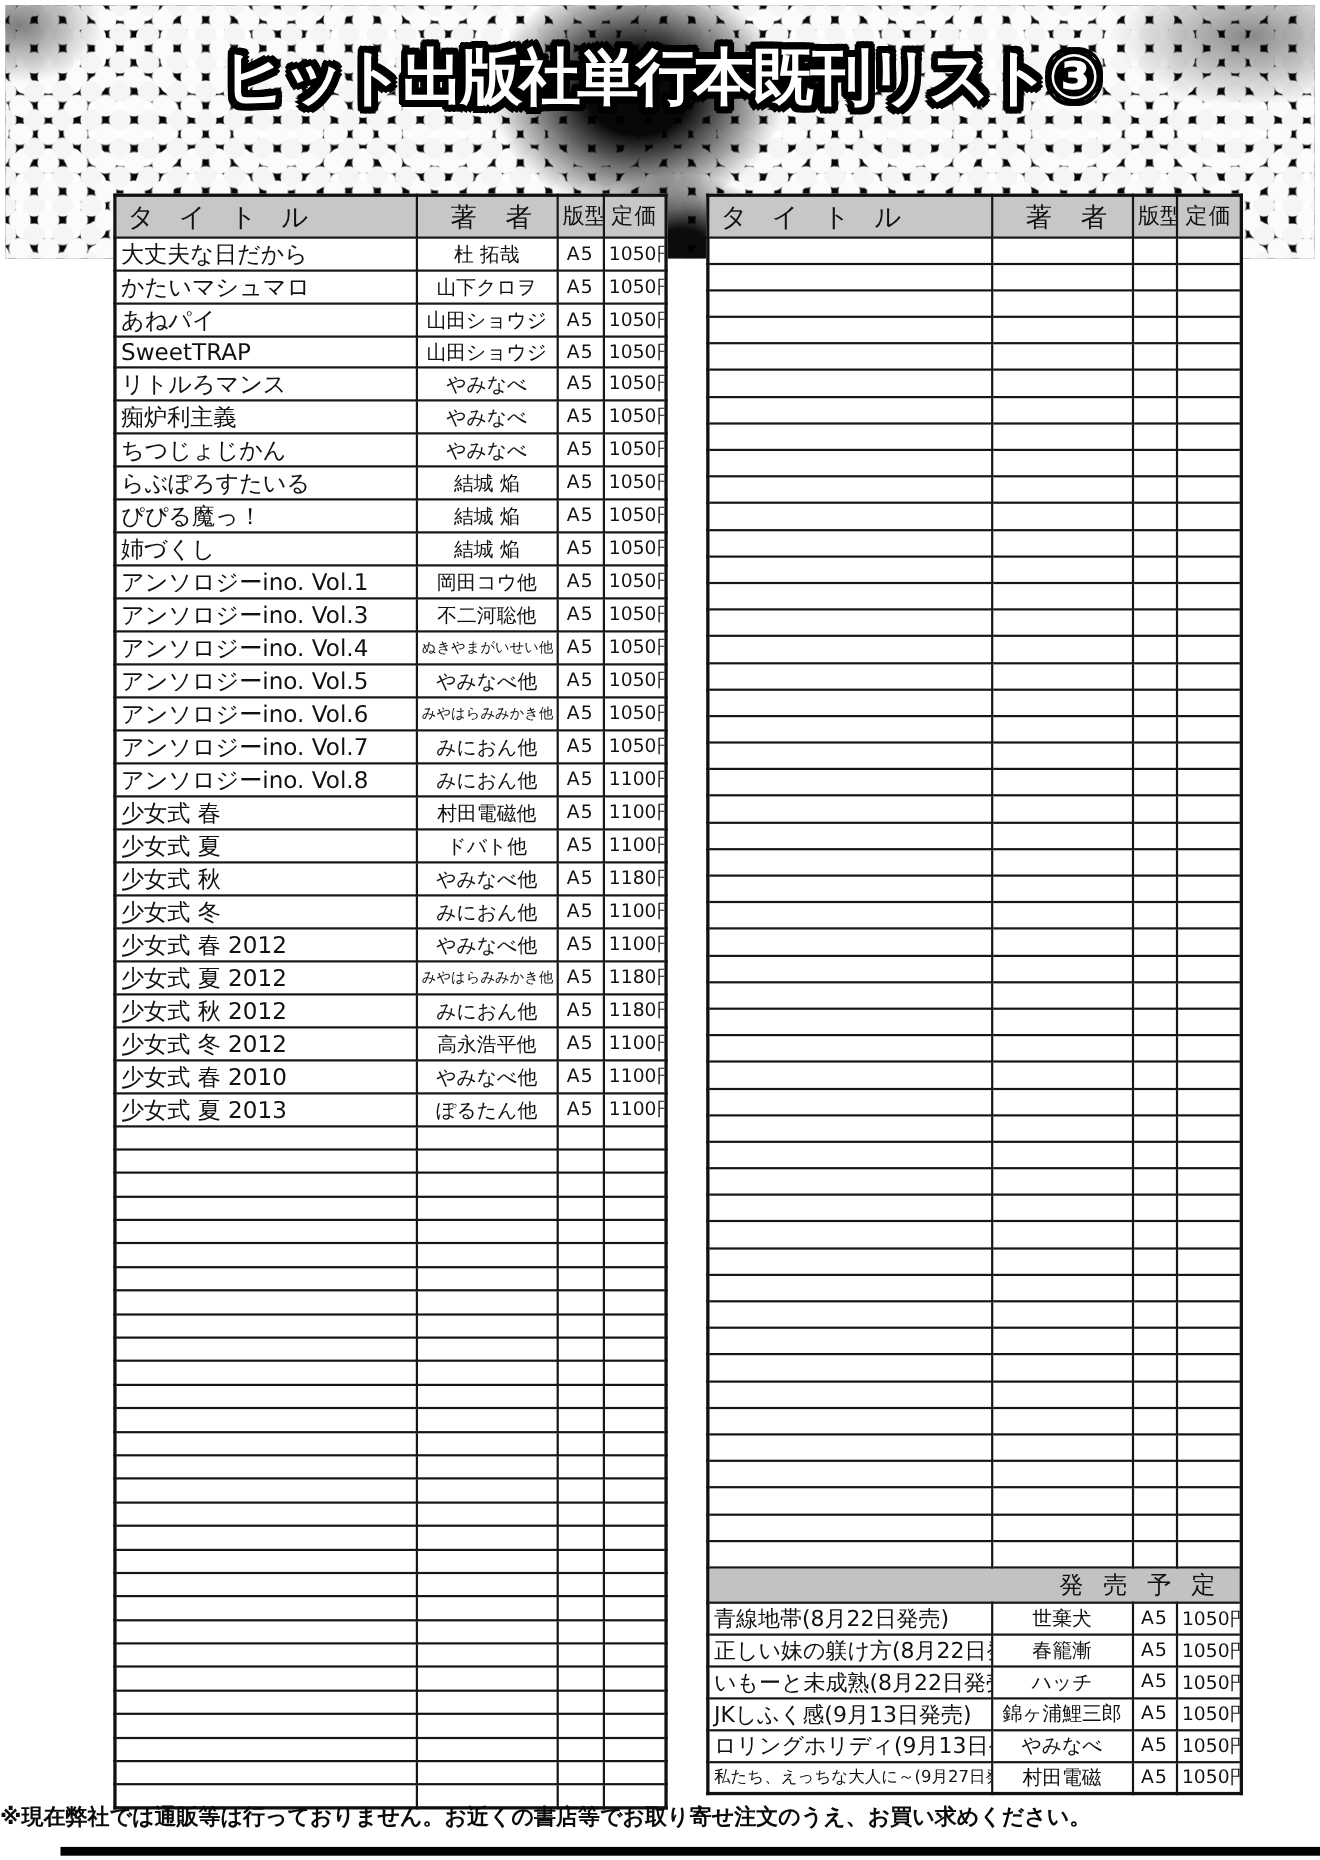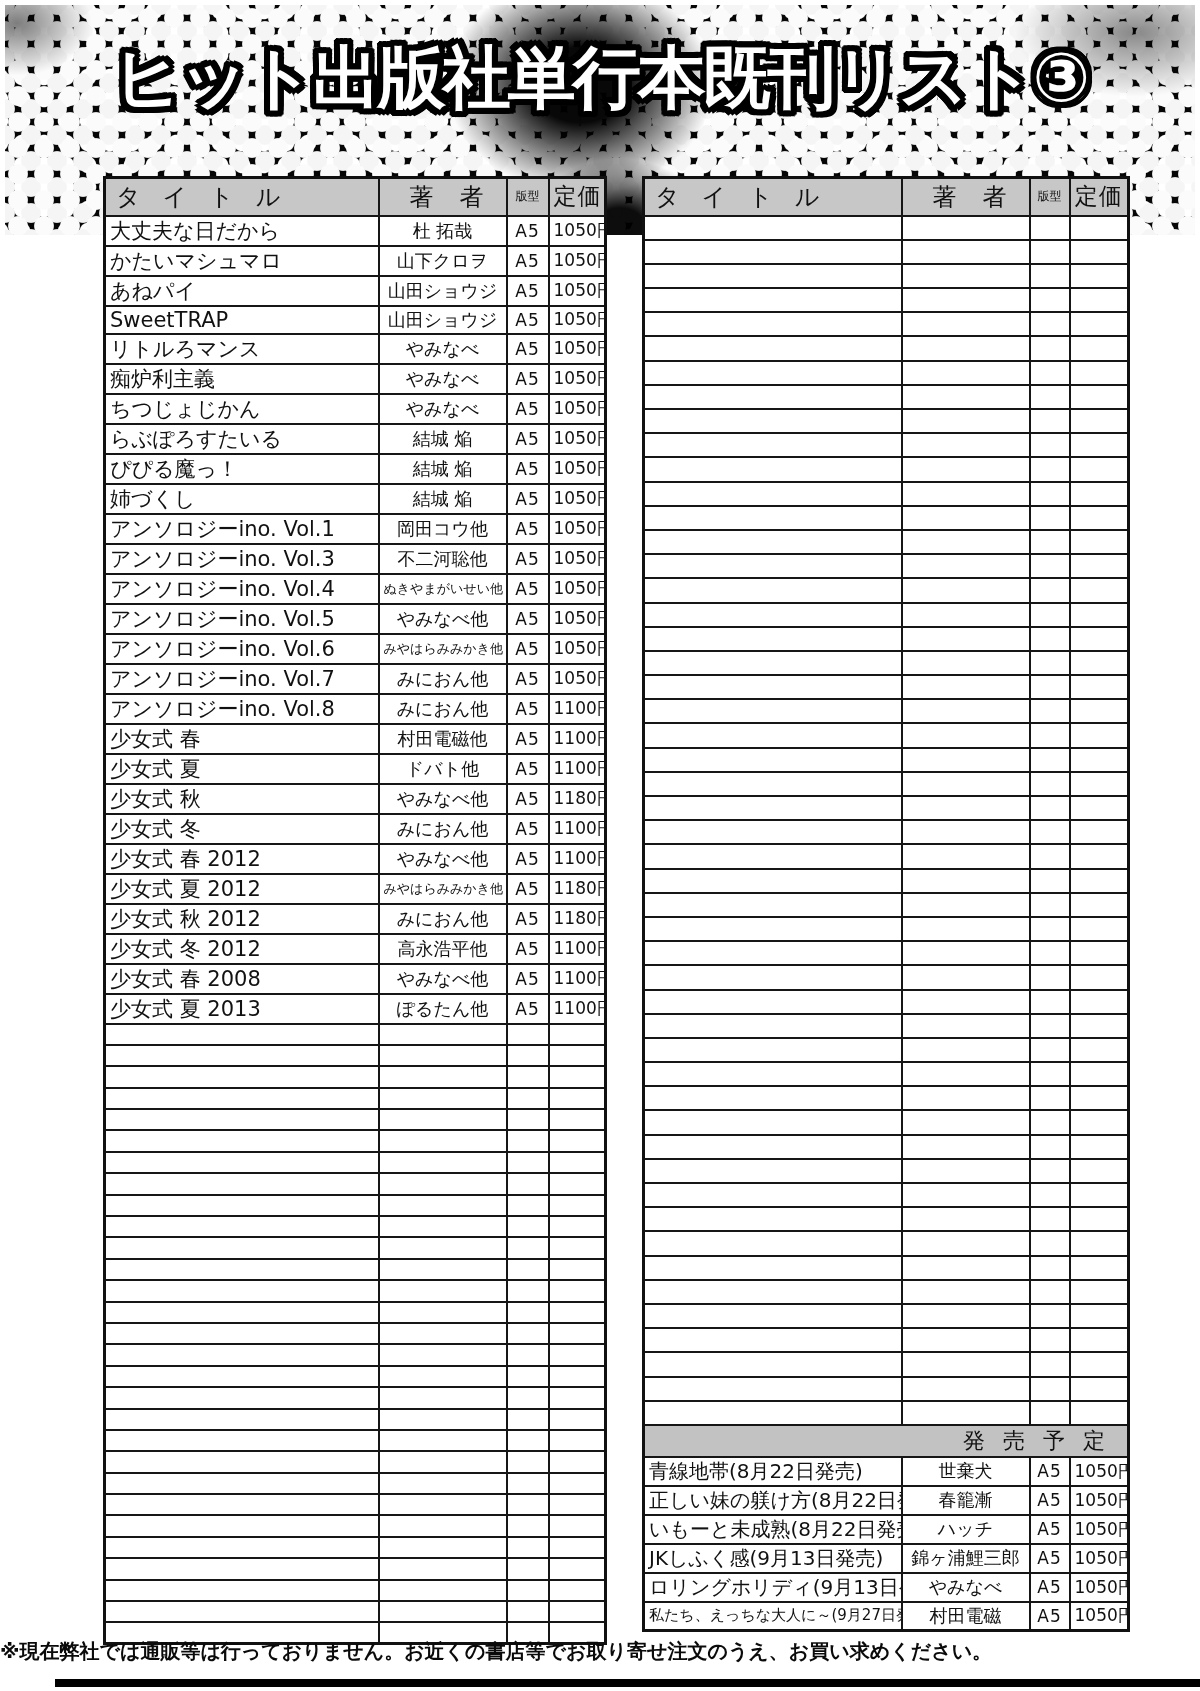--- a/index.html
+++ b/index.html
@@ -21,21 +21,21 @@
       radial-gradient(ellipse 100px 70px  at 12px 18px,   rgba(0,0,0,.5)  0%,  rgba(0,0,0,0) 75%),
       radial-gradient(closest-side, #fbfbfb 72%, rgba(0,0,0,0) 80%),
       radial-gradient(closest-side, #f5f5f5 72%, rgba(0,0,0,0) 80%),
       radial-gradient(closest-side, #ffffff 70%, rgba(0,0,0,0) 80%);
     background-size: auto,auto,auto,auto, 26px 26px, 26px 26px, 22px 22px;
     background-position: 0 0,0 0,0 0,0 0, 0 0, 13px 13px, 6px 17px;
   }
   .banner-title {
     position:absolute; left:0; right:0; top:28px;
     text-align:center; white-space:nowrap;
-    font-size:68px; font-weight:bold; letter-spacing:-3px;
+    font-size:56px; font-weight:bold; letter-spacing:-3px;
     color:#ffffff;
     -webkit-text-stroke:6px #000;
     paint-order:stroke fill;
     text-shadow:
       -5px -5px 0 #000, 0 -6px 0 #000, 5px -5px 0 #000,
       -6px  0  0 #000, 6px  0  0 #000,
       -5px  5px 0 #000, 0  6px 0 #000, 5px  5px 0 #000,
       -4px -6px 0 #000, 4px -6px 0 #000, -6px -4px 0 #000, 6px -4px 0 #000,
       -6px  4px 0 #000, 6px  4px 0 #000, -4px  6px 0 #000, 4px  6px 0 #000;
   }
@@ -45,22 +45,22 @@
   .tbl-left  { left:103px; width:501px; }
   .tbl-right { left:642px; width:485px; }
   table { border-collapse:collapse; table-layout:fixed; width:100%; background:#fff;
           border:3px solid #111; }
   th,td { border:2px solid #161616; padding:0 4px; overflow:hidden;
           white-space:nowrap; vertical-align:middle; }
   thead tr { height:38px; }
   thead th { background:#c7c7c7; font-weight:normal; font-size:24px; }
   th.h-title  { text-align:left; letter-spacing:22px; padding-left:10px; }
   th.h-author { letter-spacing:26px; text-indent:26px; }
-  th.h-format { font-size:12px; letter-spacing:0; }
-  th.h-price  { font-size:23px; letter-spacing:1px; }
+  th.h-format { font-size:20px; letter-spacing:0; }
+  th.h-price  { font-size:20px; letter-spacing:1px; }
 
   tr.filled  { height:28px; }
   tr.empty-l { height:21.4px; }
   tr.empty-r { height:24.2px; }
   tr.rel     { height:28.3px; }
   tr.section-hdr { height:23px; }
   tr.section-hdr td { background:#c2c2c2; text-align:right;
                       font-size:22px; letter-spacing:18px;margin-top:36px; }
 
   td.c-title  { text-align:left;  font-size:21px;margin-left:12px; }
@@ -251,21 +251,21 @@
             <td class="c-format">A5</td>
             <td class="c-price">1180円</td>
           </tr>
           <tr class="filled">
             <td class="c-title">少女式 冬 2012</td>
             <td class="c-author">高永浩平他</td>
             <td class="c-format">A5</td>
             <td class="c-price">1100円</td>
           </tr>
           <tr class="filled">
-            <td class="c-title">少女式 春 2008</td>
+            <td class="c-title">少女式 春 2010</td>
             <td class="c-author">やみなべ他</td>
             <td class="c-format">A5</td>
             <td class="c-price">1100円</td>
           </tr>
           <tr class="filled">
             <td class="c-title">少女式 夏 2013</td>
             <td class="c-author">ぽるたん他</td>
             <td class="c-format">A5</td>
             <td class="c-price">1100円</td>
           </tr>

